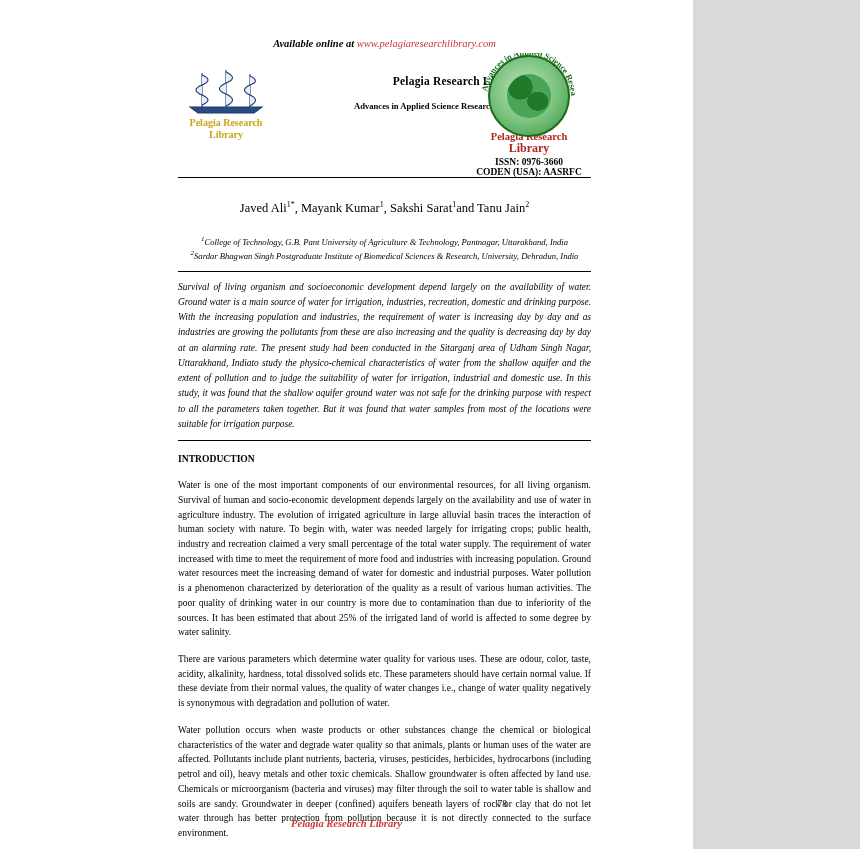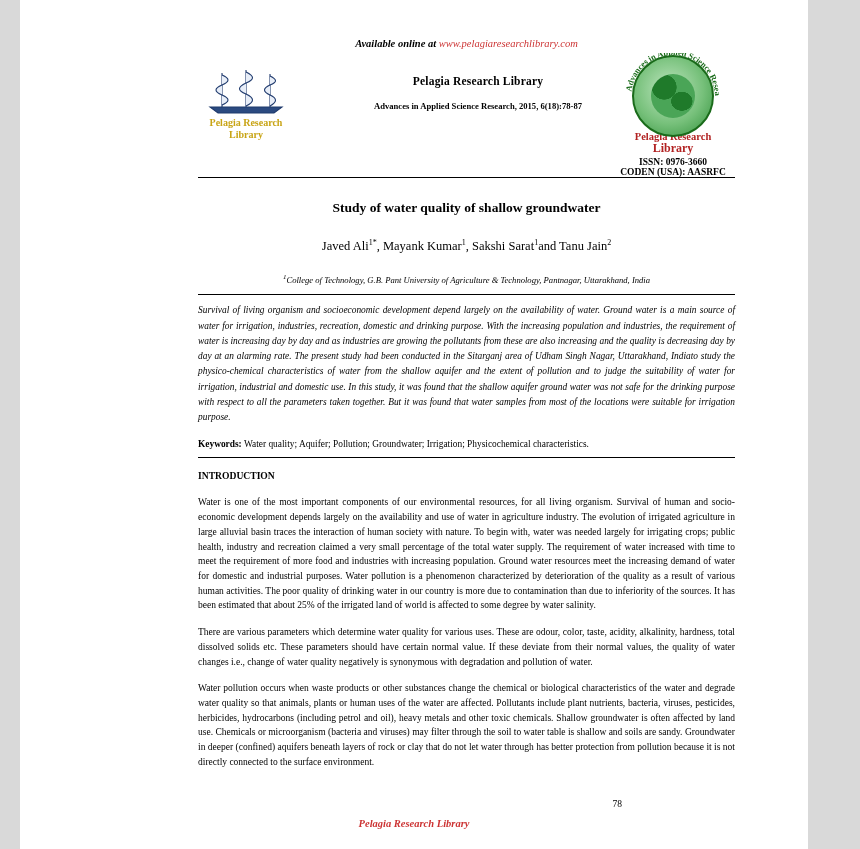--- a/index.html
+++ b/index.html
@@ -8,26 +8,25 @@
     background: #d9d9d9;
   }
   body {
     width: 860px;
     height: 849px;
     font-family: "Liberation Serif", serif;
     color: #000;
   }
   .page {
     position: relative;
-    width: 788px;
+    width: 693px;
     height: 849px;
     background: #ffffff;
     box-sizing: border-box;
-    padding: 28px 73px 0 178px;
-    margin-left: 20px;
+    padding: 28px 102px 0 178px;
   }
   .available-line {
     text-align: center;
     font-size: 10.5px;
     font-style: italic;
     font-weight: bold;
     margin-top: 10px;
     margin-bottom: 4px;
   }
   .available-line .url {
@@ -274,34 +273,33 @@
       </div>
       <div class="logo-right-name1">Pelagia Research</div>
       <div class="logo-right-name2">Library</div>
       <div class="issn">ISSN: 0976-3660</div>
       <div class="coden">CODEN (USA): AASRFC</div>
     </div>
   </div>
 
   <hr class="rule">
 
-  <h1 class="paper-title">Study of water quality of shallow groundwater</h1>
 
   <div class="authors">Javed Ali<sup>1*</sup>, Mayank Kumar<sup>1</sup>, Sakshi Sarat<sup>1</sup>and Tanu Jain<sup>2</sup></div>
 
   <div class="affil">
     <div><sup>1</sup><span>College of Technology, G.B. Pant University of Agriculture &amp; Technology, Pantnagar, Uttarakhand, India</span></div>
+    <div><sup>2</sup><span>Sardar Bhagwan Singh Postgraduate Institute of Biomedical Sciences &amp; Research, University, Dehradun, India</span></div>
   </div>
 
   <hr class="rule-thin">
 
 
   <p class="abstract-body">Survival of living organism and socioeconomic development depend largely on the availability of water. Ground water is a main source of water for irrigation, industries, recreation, domestic and drinking purpose. With the increasing population and industries, the requirement of water is increasing day by day and as industries are growing the pollutants from these are also increasing and the quality is decreasing day by day at an alarming rate. The present study had been conducted in the Sitarganj area of Udham Singh Nagar, Uttarakhand, Indiato study the physico-chemical characteristics of water from the shallow aquifer and the extent of pollution and to judge the suitability of water for irrigation, industrial and domestic use. In this study, it was found that the shallow aquifer ground water was not safe for the drinking purpose with respect to all the parameters taken together. But it was found that water samples from most of the locations were suitable for irrigation purpose.</p>
 
-  <p class="keywords"><b>Keywords:</b><span> Water quality; Aquifer; Pollution; Groundwater; Irrigation; Physicochemical characteristics.</span></p>
 
   <hr class="rule-thin">
 
   <div class="section-heading">INTRODUCTION</div>
 
   <p class="body">Water is one of the most important components of our environmental resources, for all living organism. Survival of human and socio-economic development depends largely on the availability and use of water in agriculture industry. The evolution of irrigated agriculture in large alluvial basin traces the interaction of human society with nature. To begin with, water was needed largely for irrigating crops; public health, industry and recreation claimed a very small percentage of the total water supply. The requirement of water increased with time to meet the requirement of more food and industries with increasing population. Ground water resources meet the increasing demand of water for domestic and industrial purposes. Water pollution is a phenomenon characterized by deterioration of the quality as a result of various human activities. The poor quality of drinking water in our country is more due to contamination than due to inferiority of the sources. It has been estimated that about 25% of the irrigated land of world is affected to some degree by water salinity.</p>
   <p class="body">There are various parameters which determine water quality for various uses.  These are odour, color, taste, acidity, alkalinity, hardness, total dissolved solids etc. These parameters should have certain normal value. If these deviate from their normal values, the quality of water changes i.e., change of water quality negatively is synonymous with degradation and pollution of water.</p>
   <p class="body">Water pollution occurs when waste products or other substances change the chemical or biological characteristics of the water and degrade water quality so that animals, plants or human uses of the water are affected. Pollutants include plant nutrients, bacteria, viruses, pesticides, herbicides, hydrocarbons (including petrol and oil), heavy metals and other toxic chemicals. Shallow groundwater is often affected by land use. Chemicals or microorganism (bacteria and viruses) may filter through the soil to water table is shallow and soils are sandy. Groundwater in deeper (confined) aquifers beneath layers of rock or clay that do not let water through has better protection from pollution because it is not directly connected to the surface environment.</p>
 
   <div class="page-number">78</div>

